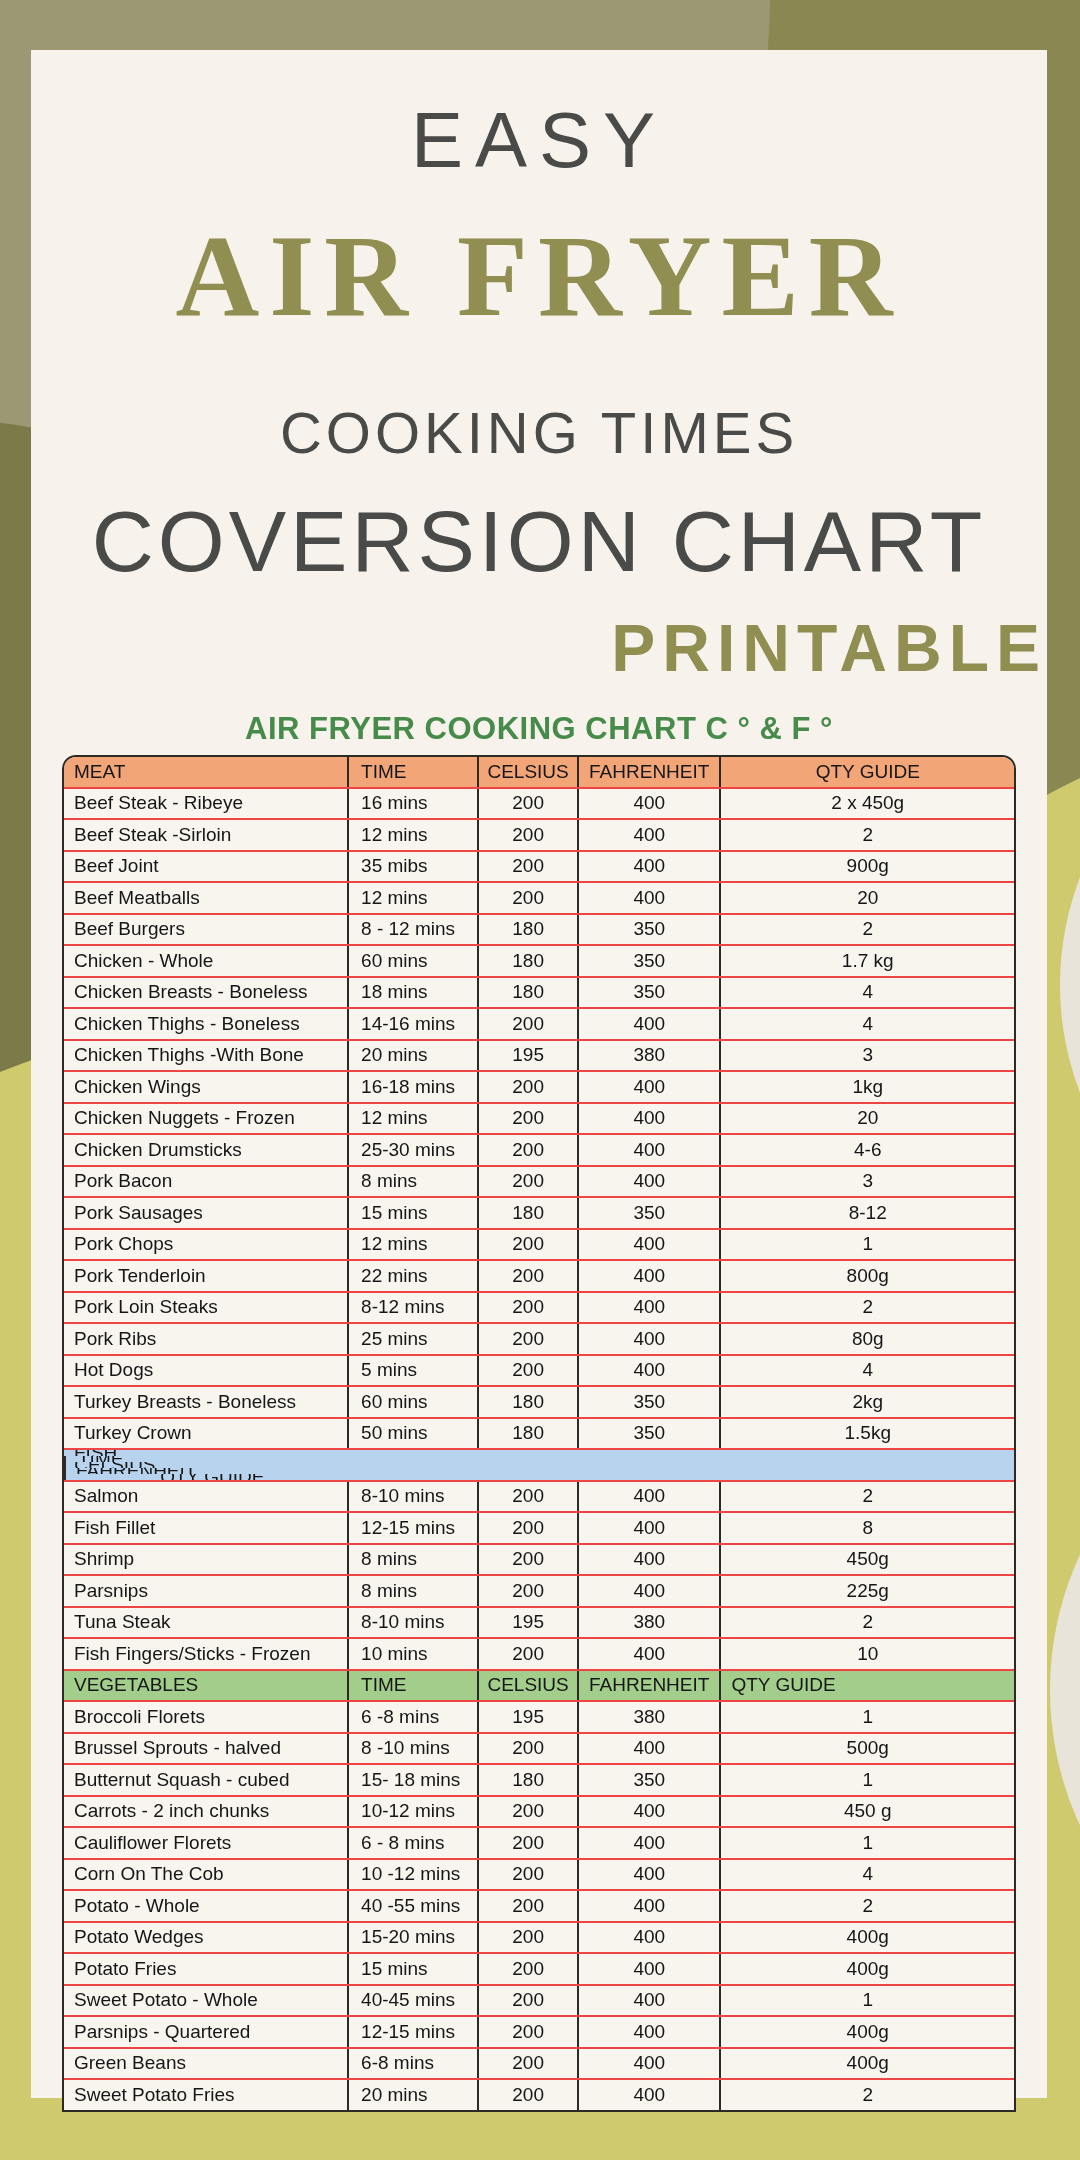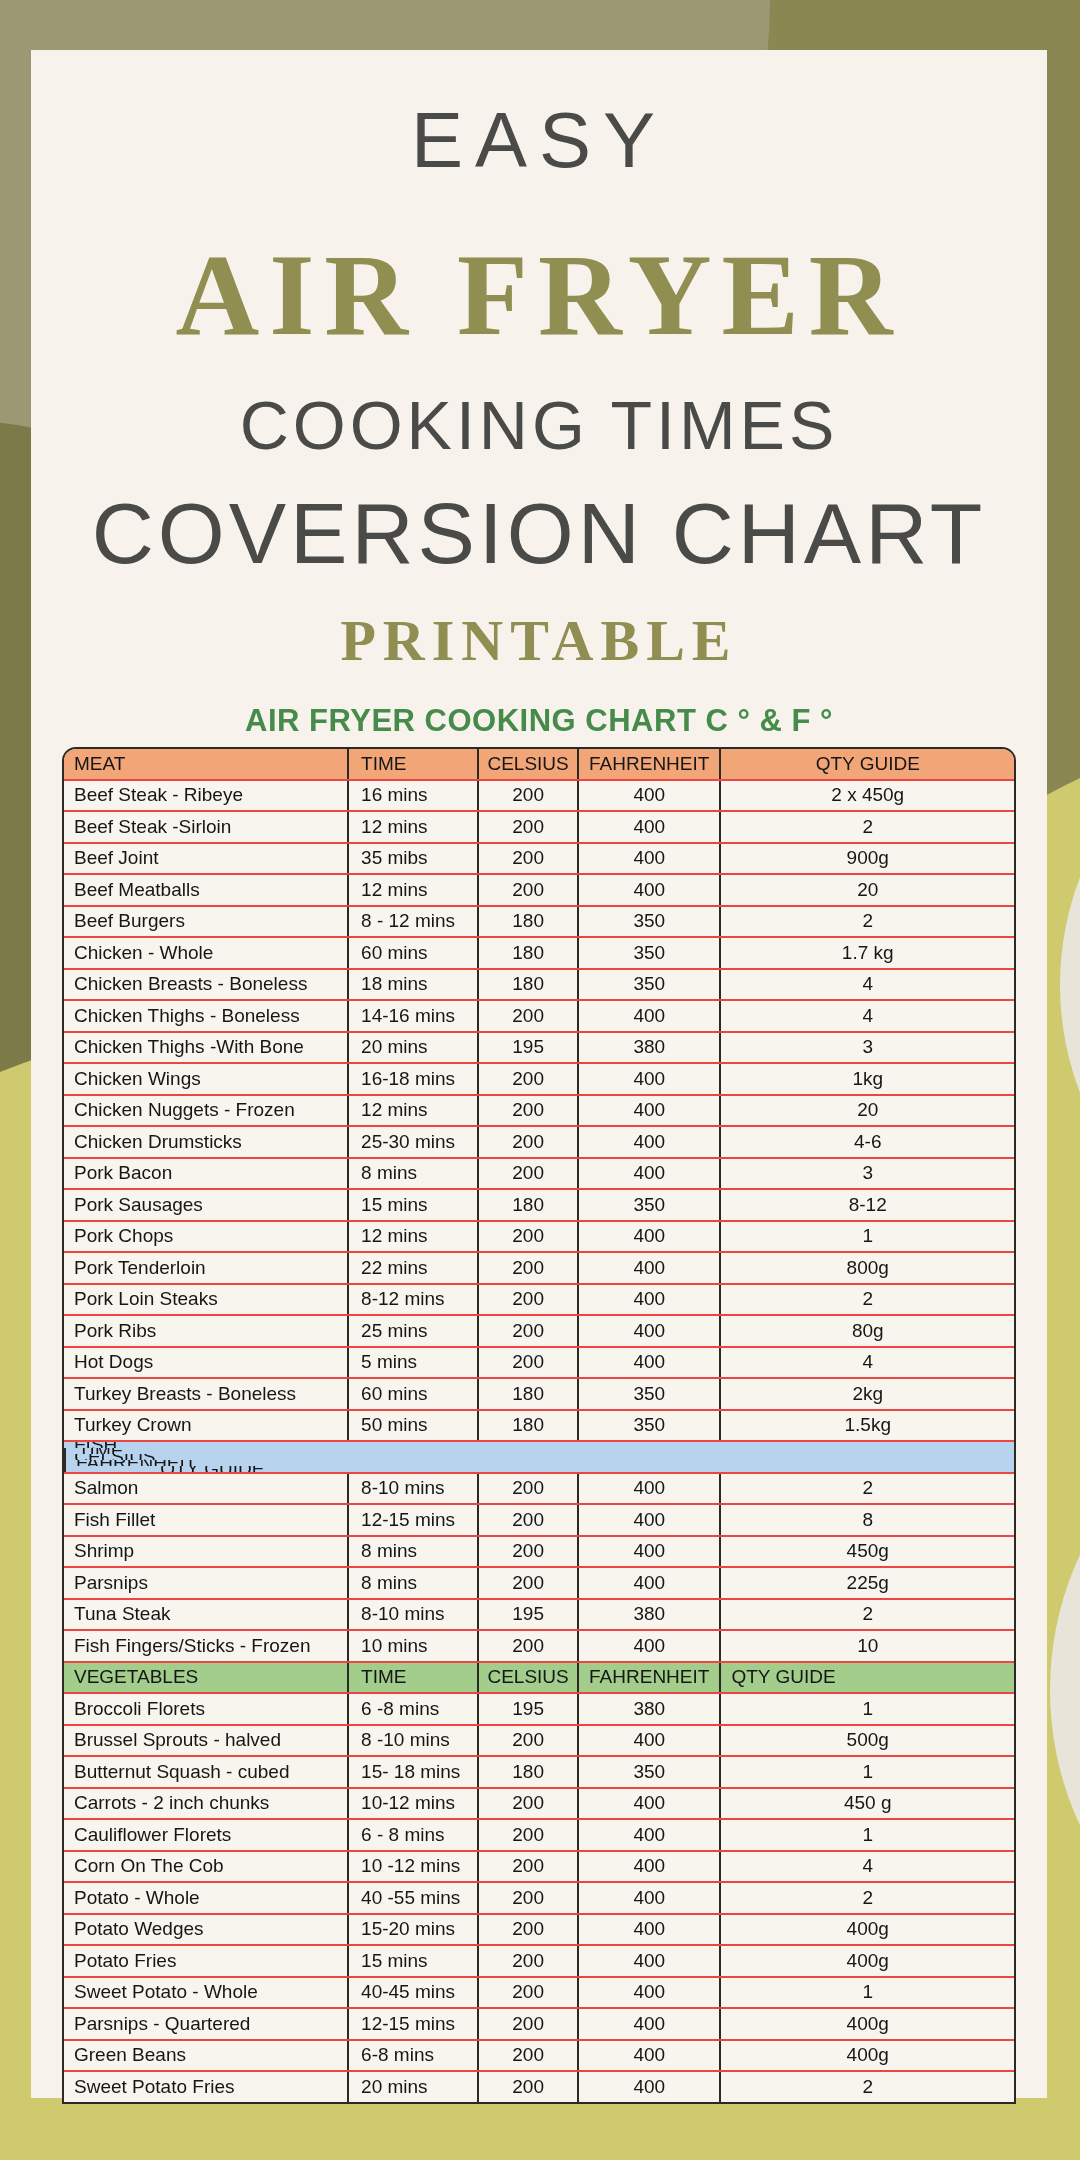--- a/index.html
+++ b/index.html
@@ -22,34 +22,34 @@
   .card{
     position:absolute;left:31px;top:50px;width:1016px;height:2048px;
     background:#F7F3EC;box-sizing:border-box;padding-top:50px;
     text-align:center;
   }
   .t-easy{
     font-size:78px;line-height:80px;font-weight:300;
     color:#4A4A48;letter-spacing:12px;
   }
   .t-airfryer{
-    margin-top:55px;font-family:"Liberation Serif",serif;font-weight:700;
+    margin-top:36px;font-family:"Liberation Serif",serif;font-weight:700;
     font-size:116px;line-height:120px;color:#918E52;letter-spacing:10px;
   }
   .t-cooking{
-    margin-top:25px;font-size:68px;line-height:90px;font-weight:300;
+    margin-top:52px;font-size:58px;line-height:90px;font-weight:300;
     color:#4A4A48;letter-spacing:4px;
   }
   .t-coversion{
     margin-top:18px;font-size:86px;line-height:90px;font-weight:300;
     color:#4A4A48;letter-spacing:4px;
   }
   .t-printable{
-    margin-top:20px;font-family:Liberation Serif, serif;font-weight:700;
-    font-size:58px;line-height:85px;color:#918E52;letter-spacing:7px;
+    margin-top:20px;font-family:Liberation Sans, sans-serif;font-weight:700;
+    font-size:66px;line-height:85px;color:#918E52;letter-spacing:7px;text-align:right;
   }
   .chart-heading{
     margin-top:18px;font-size:31px;line-height:40px;font-weight:700;
     color:#478B4B;letter-spacing:0.5px;
   }
 
   
   .cook-table{
     width:950px;margin:6px auto 4px;
     border:2px solid #2D2A26;

